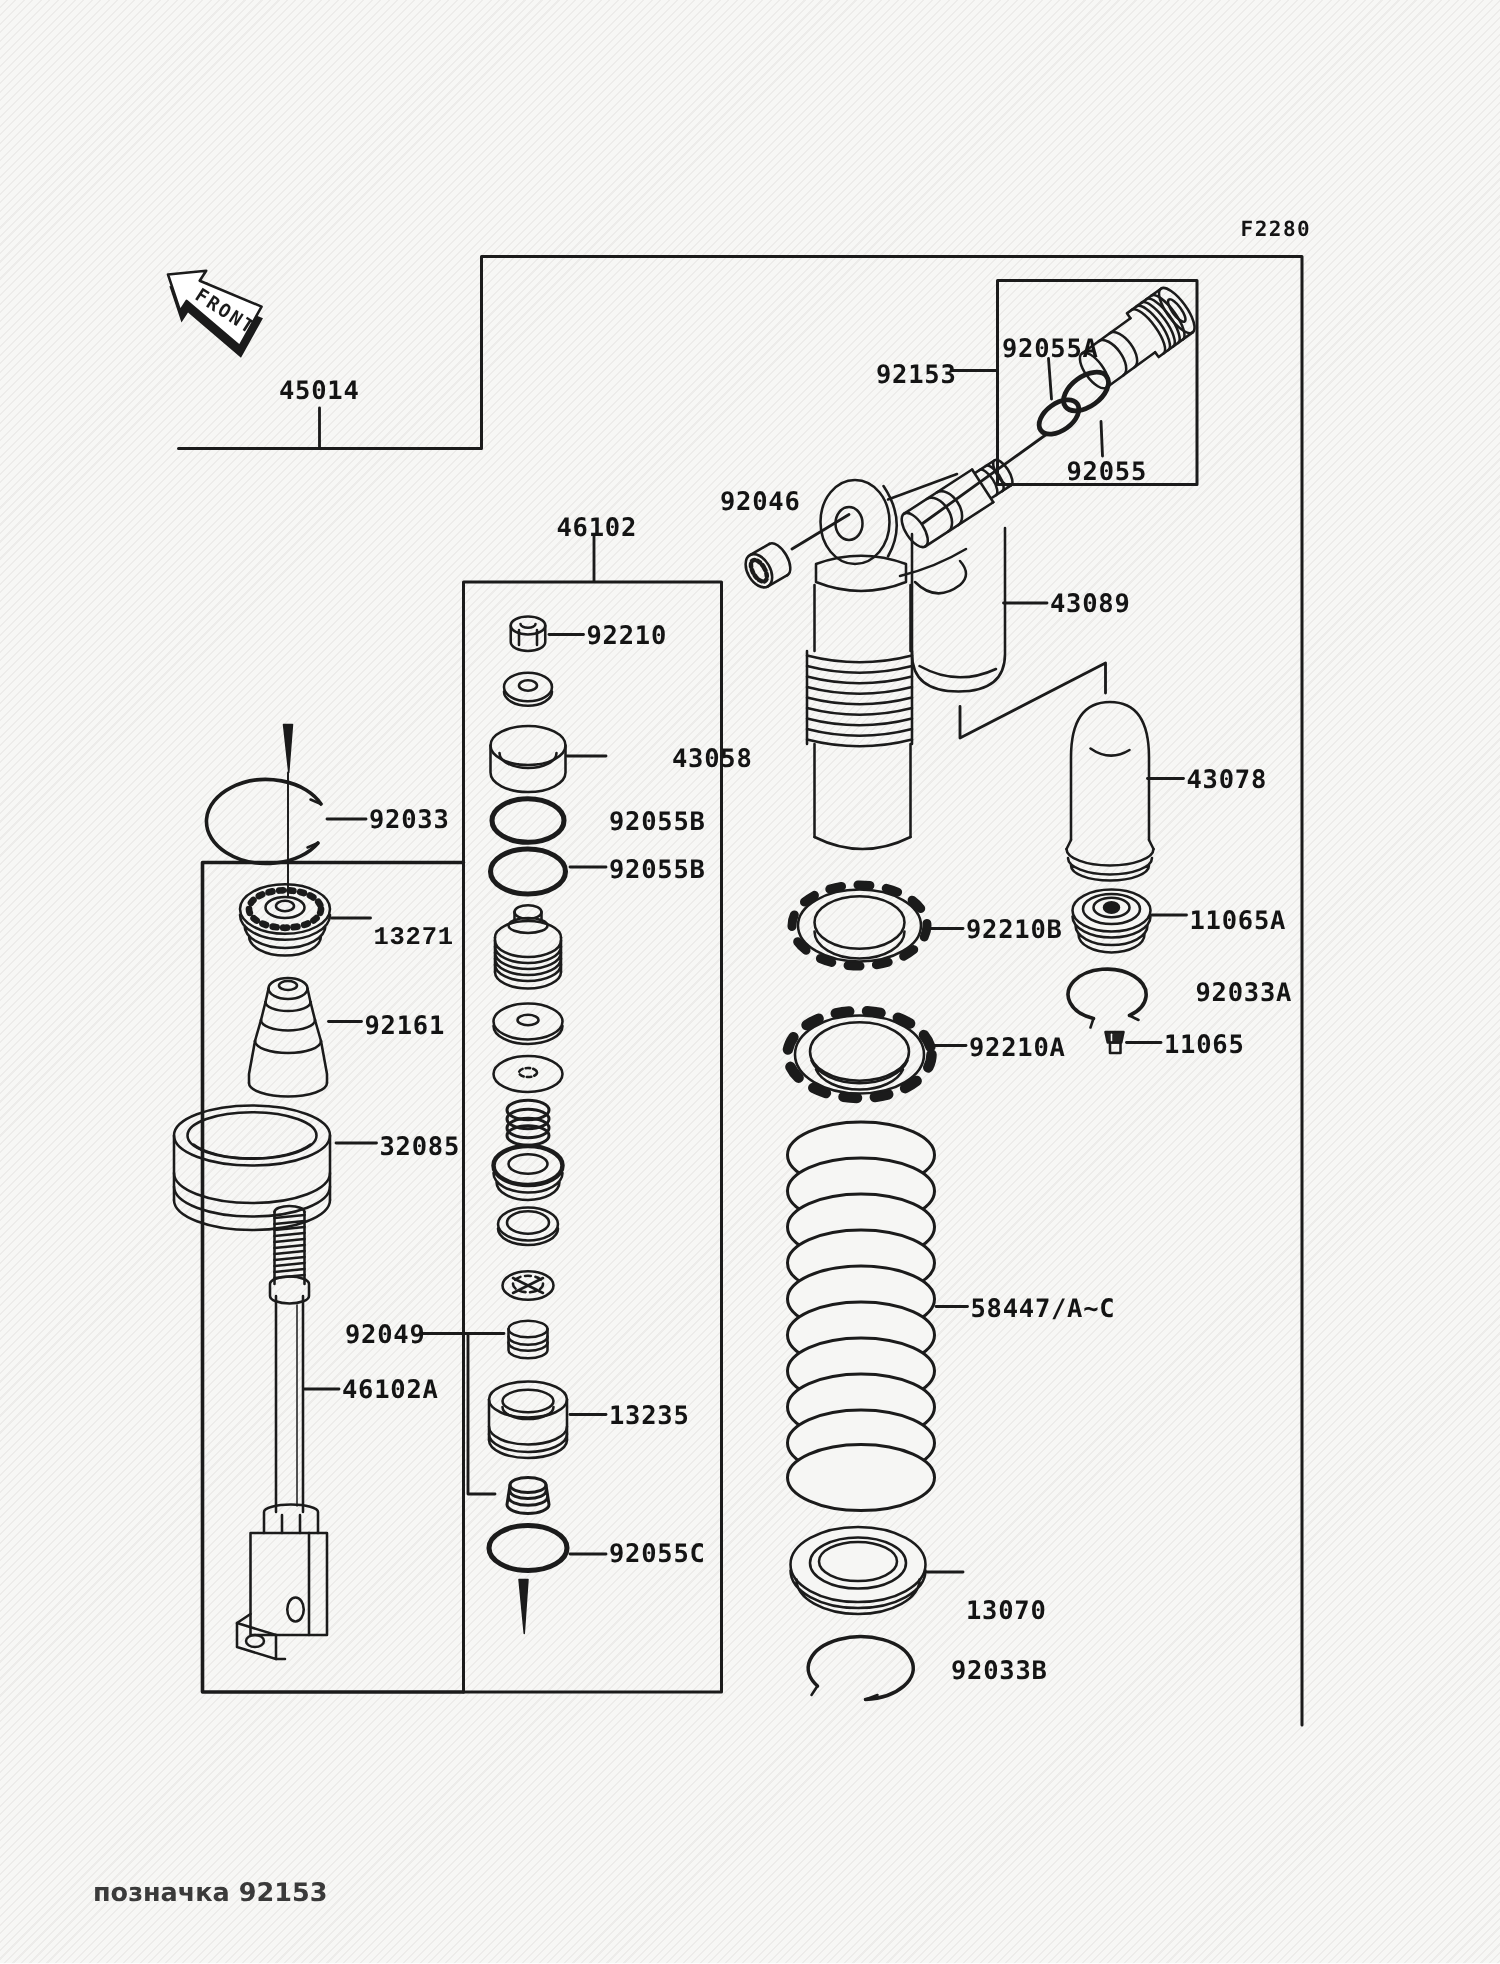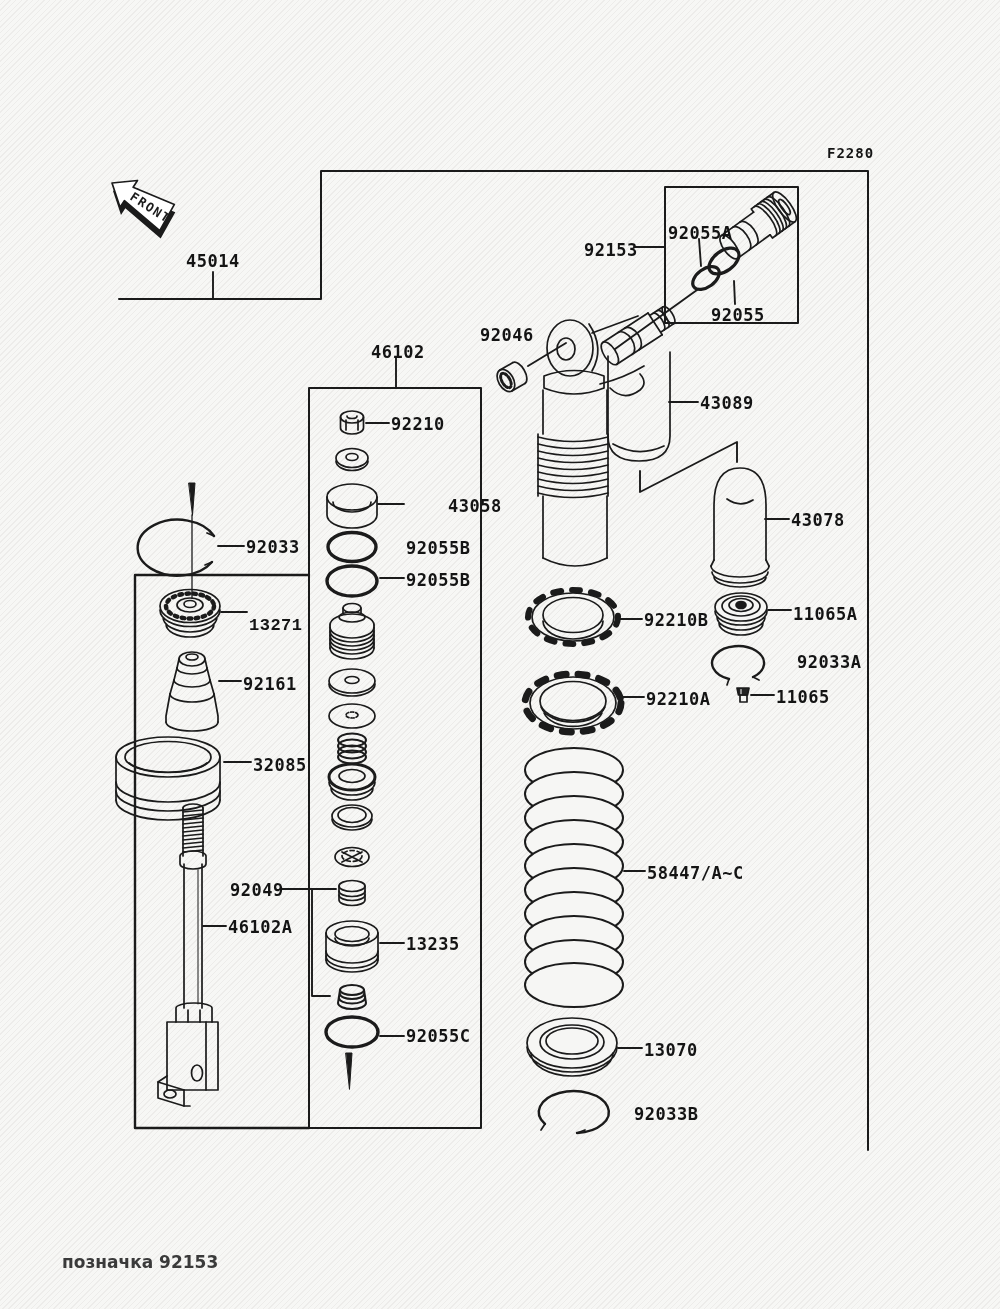--- a/index.html
+++ b/index.html
@@ -328,21 +328,21 @@
       <div class="part-label" style="left: 668px; top: 223px;">92055A</div>
       <div class="part-label" style="left: 711px; top: 305px;">92055</div>
       <div class="part-label" style="left: 700px; top: 393px;">43089</div>
       <div class="part-label" style="left: 791px; top: 510px;">43078</div>
       <div class="part-label" style="left: 644px; top: 610px; text-align: right;">92210B</div>
       <div class="part-label" style="left: 793px; top: 604px;">11065A</div>
       <div class="part-label" style="left: 797px; top: 652px;">92033A</div>
       <div class="part-label" style="left: 646px; top: 689px;">92210A</div>
       <div class="part-label" style="left: 776px; top: 687px;">11065</div>
       <div class="part-label" style="left: 647px; top: 863px;">58447/A~C</div>
-      <div class="part-label" style="left: 644px; top: 1040px;">13070</div>
+      <div class="part-label" style="left: 644px; top: 1064px;">13070</div>
       <div class="part-label" style="left: 634px; top: 1104px;">92033B</div>
       <div class="part-label" style="left: 246px; top: 537px;">92033</div>
       <div class="part-label" style="left: 249px; top: 616px; font-family: Liberation Mono, monospace;">13271</div>
       <div class="part-label" style="left: 243px; top: 674px;">92161</div>
       <div class="part-label" style="left: 253px; top: 755px;">32085</div>
       <div class="part-label" style="left: 230px; top: 880px;">92049</div>
       <div class="part-label" style="left: 228px; top: 917px;">46102A</div>
       <div class="part-label" style="left: 406px; top: 934px;">13235</div>
       <div class="part-label" style="left: 406px; top: 1026px;">92055C</div>
     </div>

